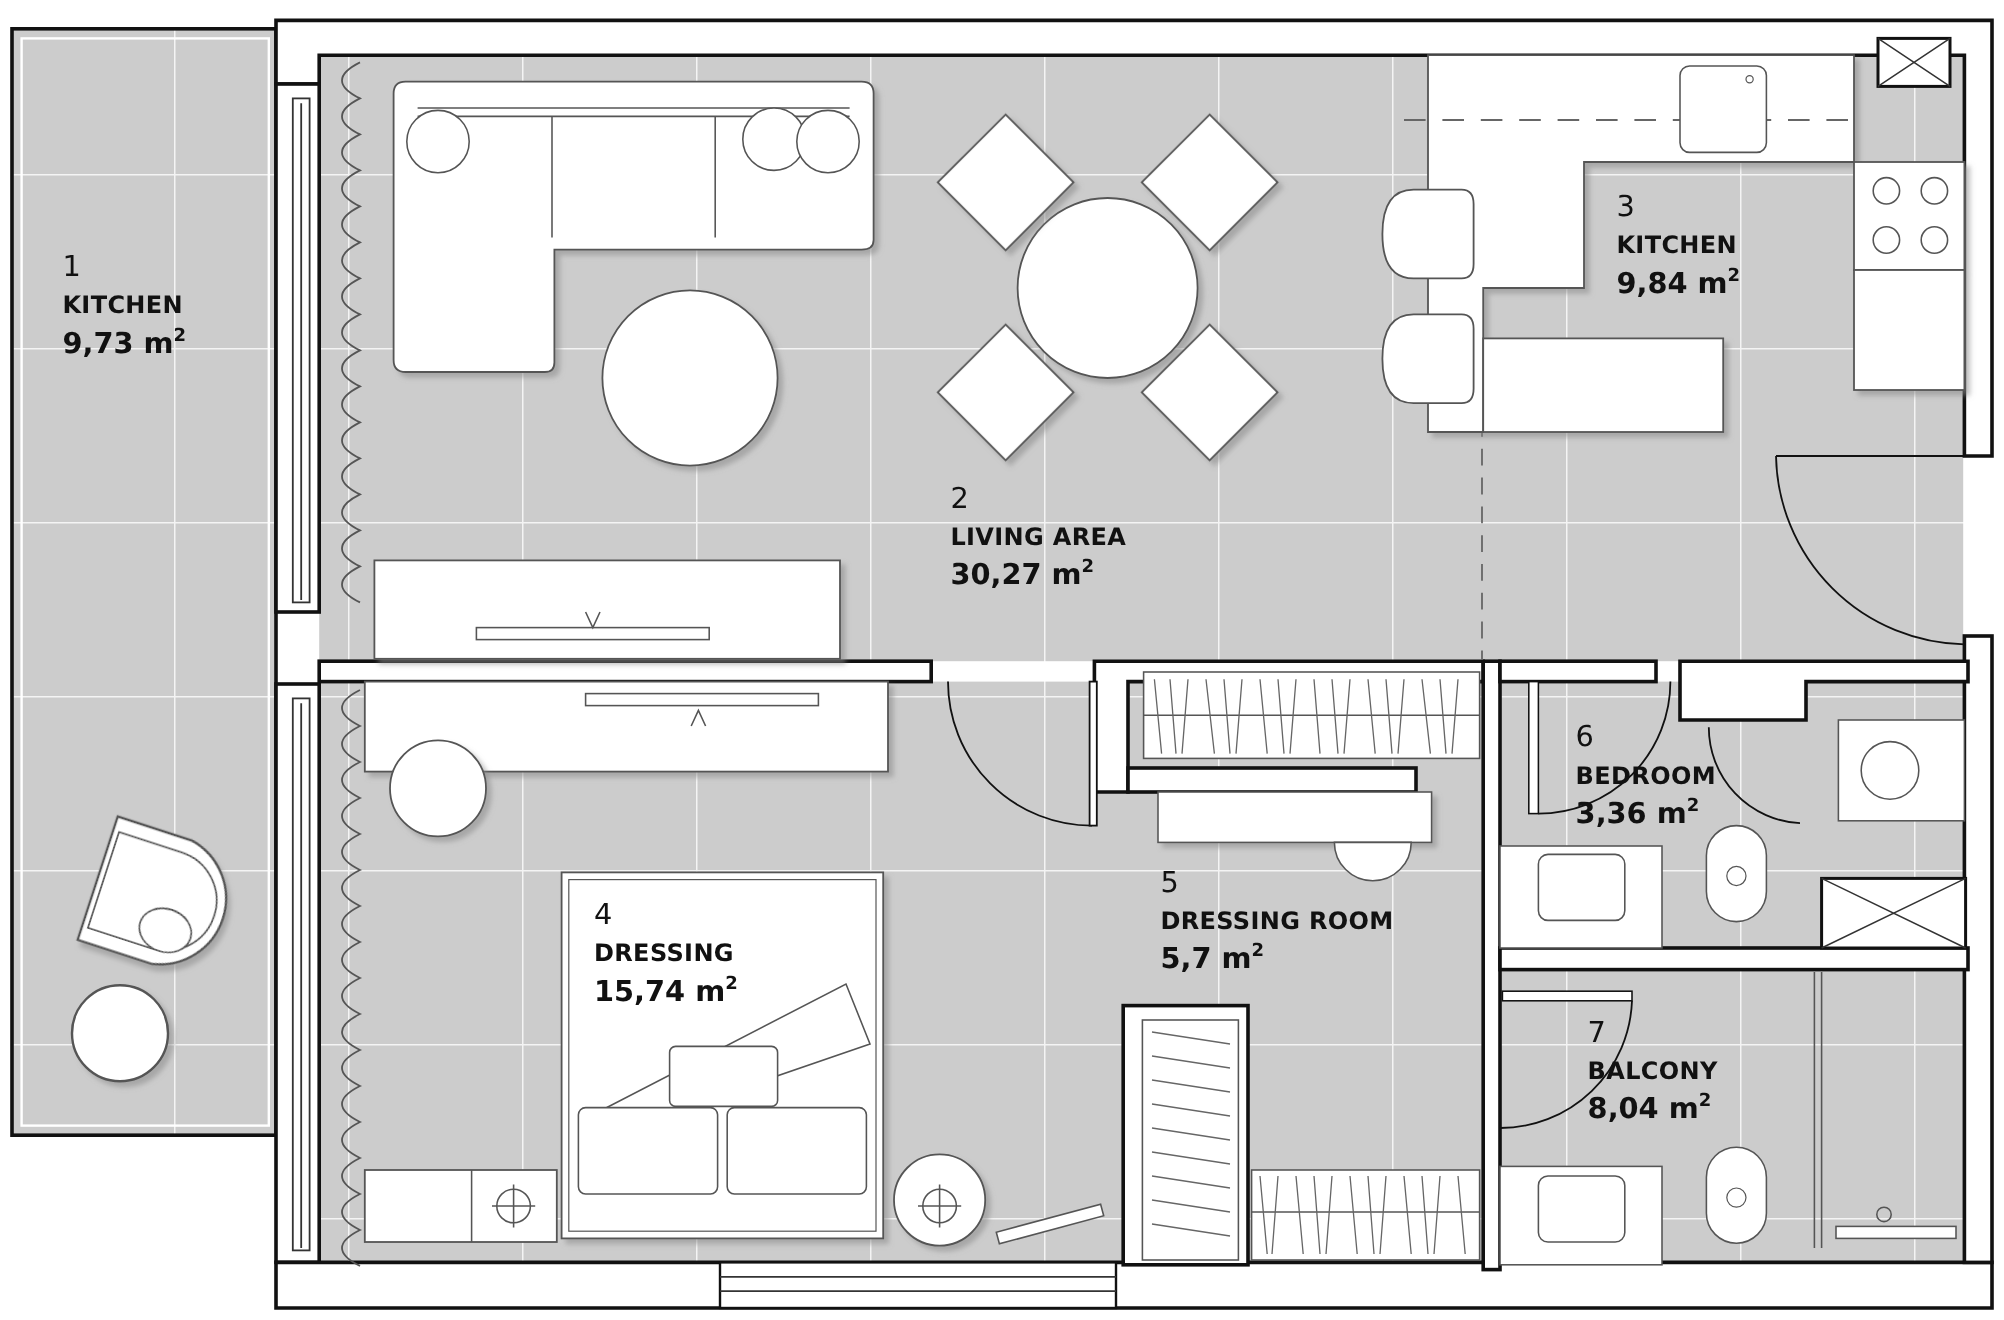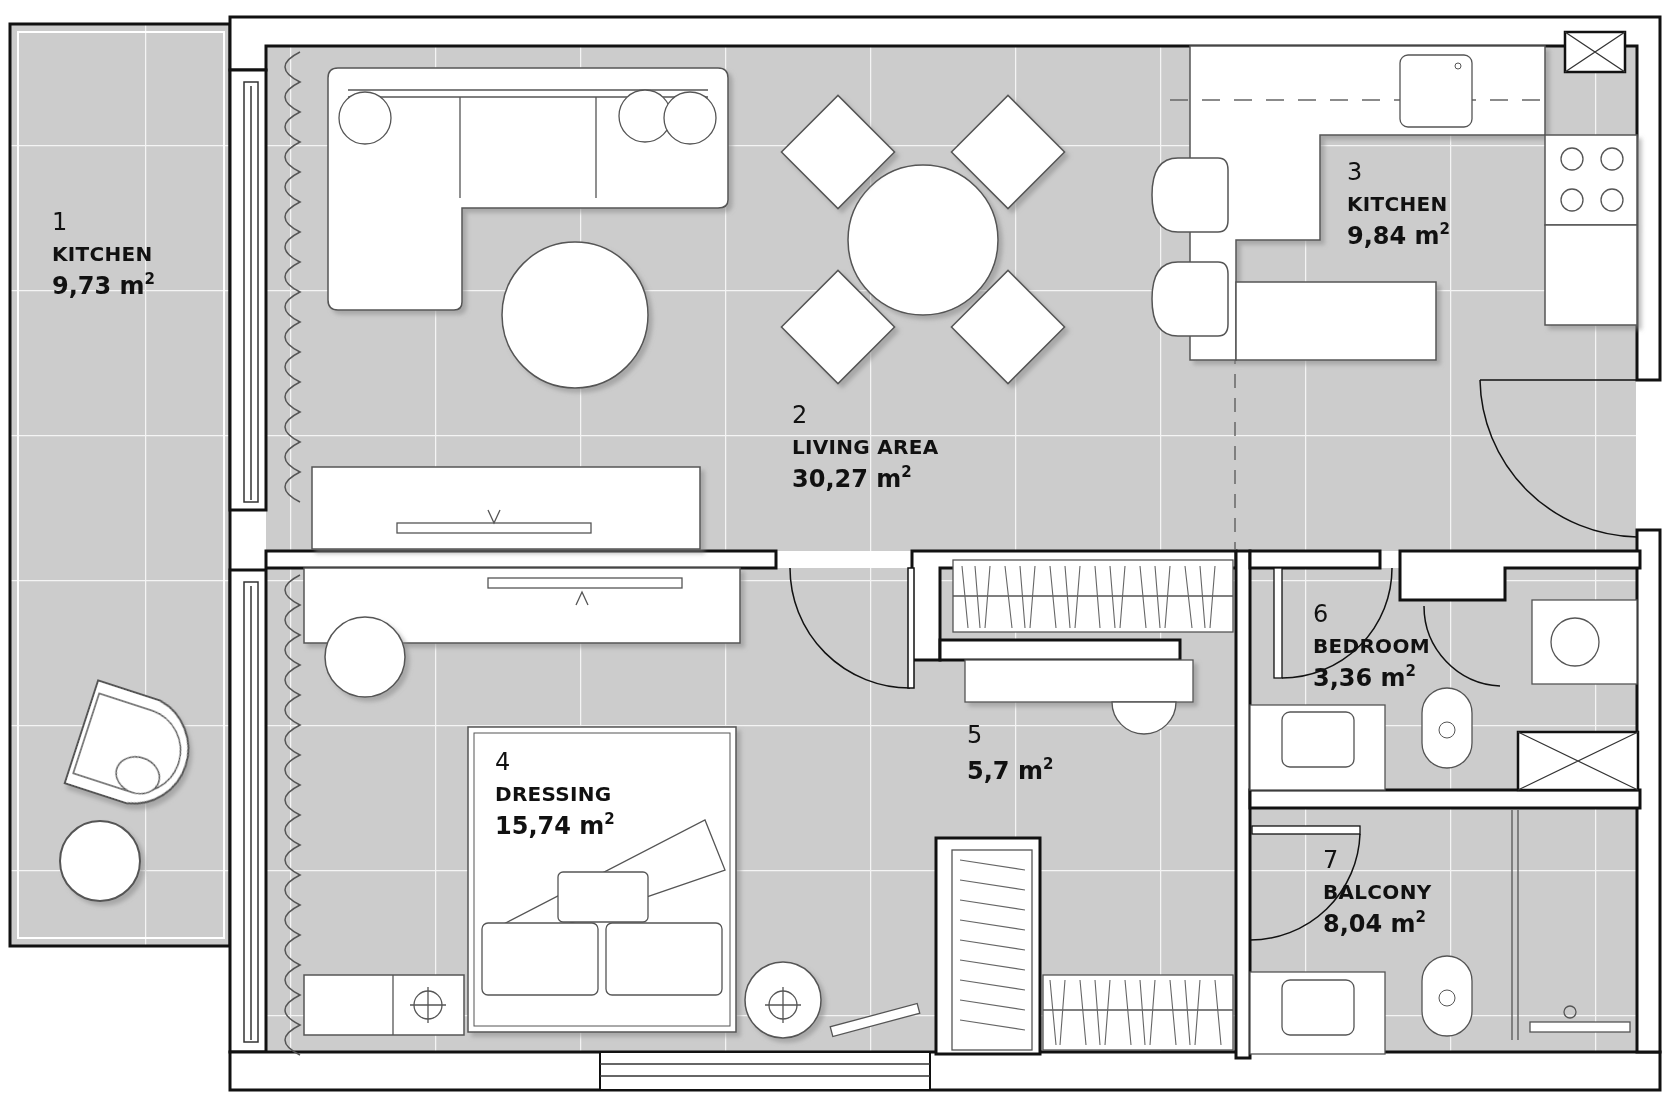--- a/index.html
+++ b/index.html
@@ -258,20 +258,21 @@
 </div>
 
 <div class="room-label" style="left:495px; top:750px;">
   <span class="num">4</span>
   <span class="name">DRESSING</span>
   <span class="area"><span>15,74</span> <span>m</span><sup>2</sup></span>
 </div>
 
 <div class="room-label" style="left:967px; top:723px;">
   <span class="num">5</span>
+  <span class="name">DRESSING ROOM</span>
   <span class="area"><span>5,7</span> <span>m</span><sup>2</sup></span>
 </div>
 
 <div class="room-label" style="left:1313px; top:602px;">
   <span class="num">6</span>
   <span class="name">BEDROOM</span>
   <span class="area"><span>3,36</span> <span>m</span><sup>2</sup></span>
 </div>
 
 <div class="room-label" style="left:1323px; top:848px;">

